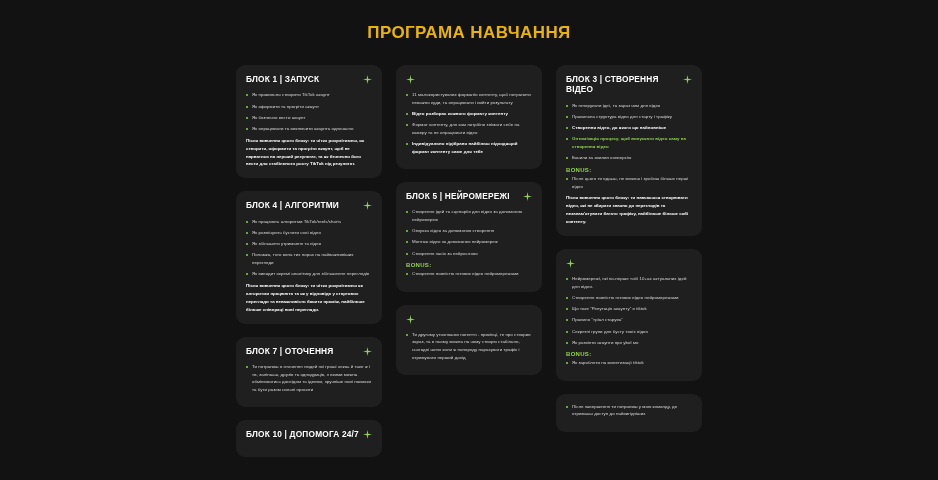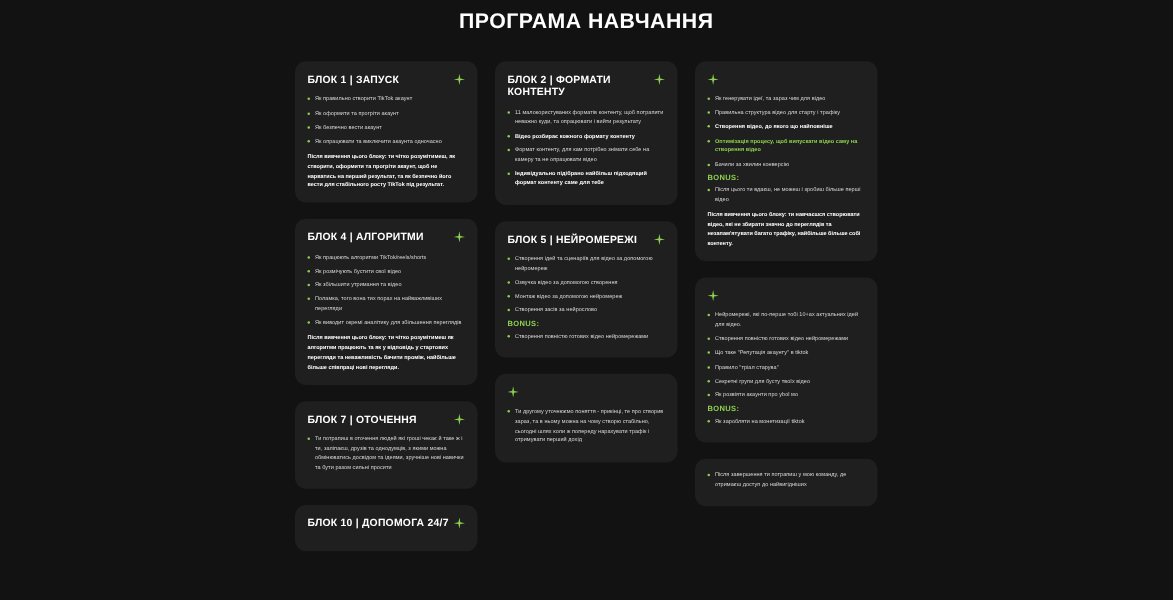--- a/index.html
+++ b/index.html
@@ -10,25 +10,25 @@
     font-family: "Liberation Sans", sans-serif;
     overflow: hidden;
   }
   .page {
     position: relative;
     width: 938px; height: 480px;
     background: #121212;
   }
   .page-title {
     text-align: center;
-    color: #ffffff;
+    color: #eab308;
     font-size: 17px;
     font-weight: 700;
     letter-spacing: 0.4px;
-    padding-top: 7px;
+    padding-top: 23px;
     text-transform: uppercase;
     font-family: "Liberation Sans", sans-serif;
   }
   .columns {
     display: flex;
     gap: 14px;
     padding: 22px 236px 0 236px;
     align-items: flex-start;
   }
   .col {
@@ -173,21 +173,20 @@
           </span>
         </div>
       </div>
 
     </div>
 
     <div class="col">
 
       <div class="card">
         <div class="card-head">
-          <div class="card-title">БЛОК 2 | ФОРМАТИ КОНТЕНТУ</div>
           <span class="spark-icon">
             <svg width="9" height="9" viewBox="0 0 12 12">
                 <path d="M6 0 L7 5 L12 6 L7 7 L6 12 L5 7 L0 6 L5 5 Z" fill="#8fd14f"></path>
               </svg>
           </span>
         </div>
         <ul class="items">
           <li>11 малокористуваних форматів контенту, щоб потрапити неважно куди, та опрацювати і вийти результату</li>
           <li class="bold">Відео розбирає кожного формату контенту</li>
           <li>Формат контенту, для кам потрібно знімати себе на камеру та не опрацювати відео</li>
@@ -229,20 +228,21 @@
         </ul>
       </div>
 
 
     </div>
 
     <div class="col">
 
       <div class="card">
         <div class="card-head">
+          <div class="card-title">БЛОК 3 | СТВОРЕННЯ ВІДЕО</div>
           <span class="spark-icon">
             <svg width="9" height="9" viewBox="0 0 12 12">
                 <path d="M6 0 L7 5 L12 6 L7 7 L6 12 L5 7 L0 6 L5 5 Z" fill="#8fd14f"></path>
               </svg>
           </span>
         </div>
         <ul class="items">
           <li>Як генерувати ідеї, та зараз чим для відео</li>
           <li>Правильна структура відео для старту і трафіку</li>
           <li class="bold">Створення відео, до якого що найповніше</li>

